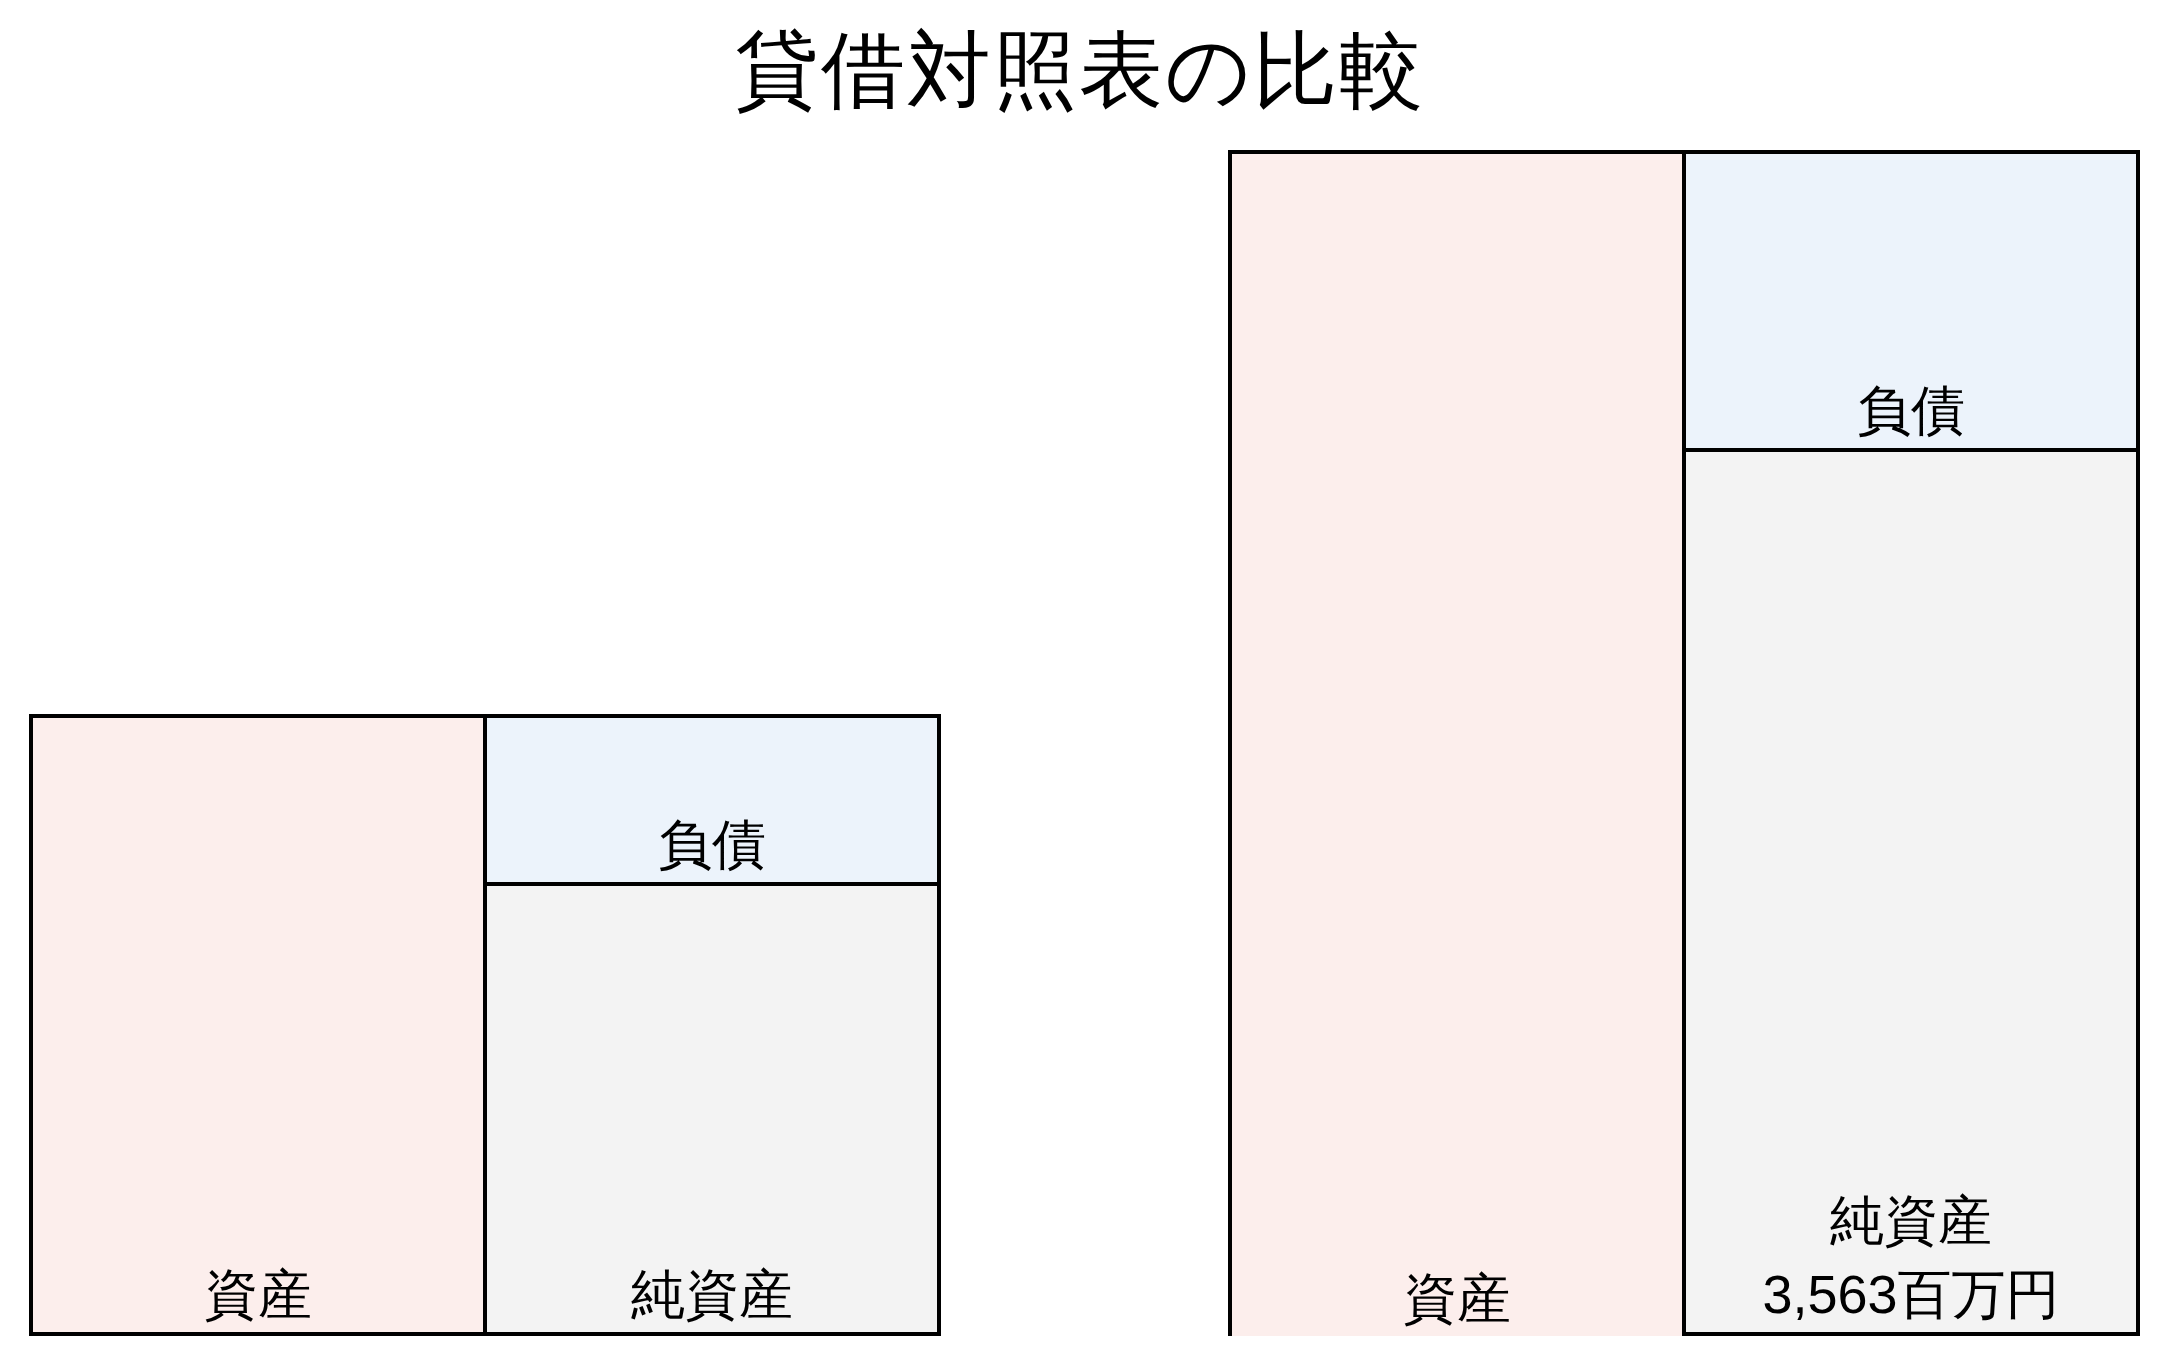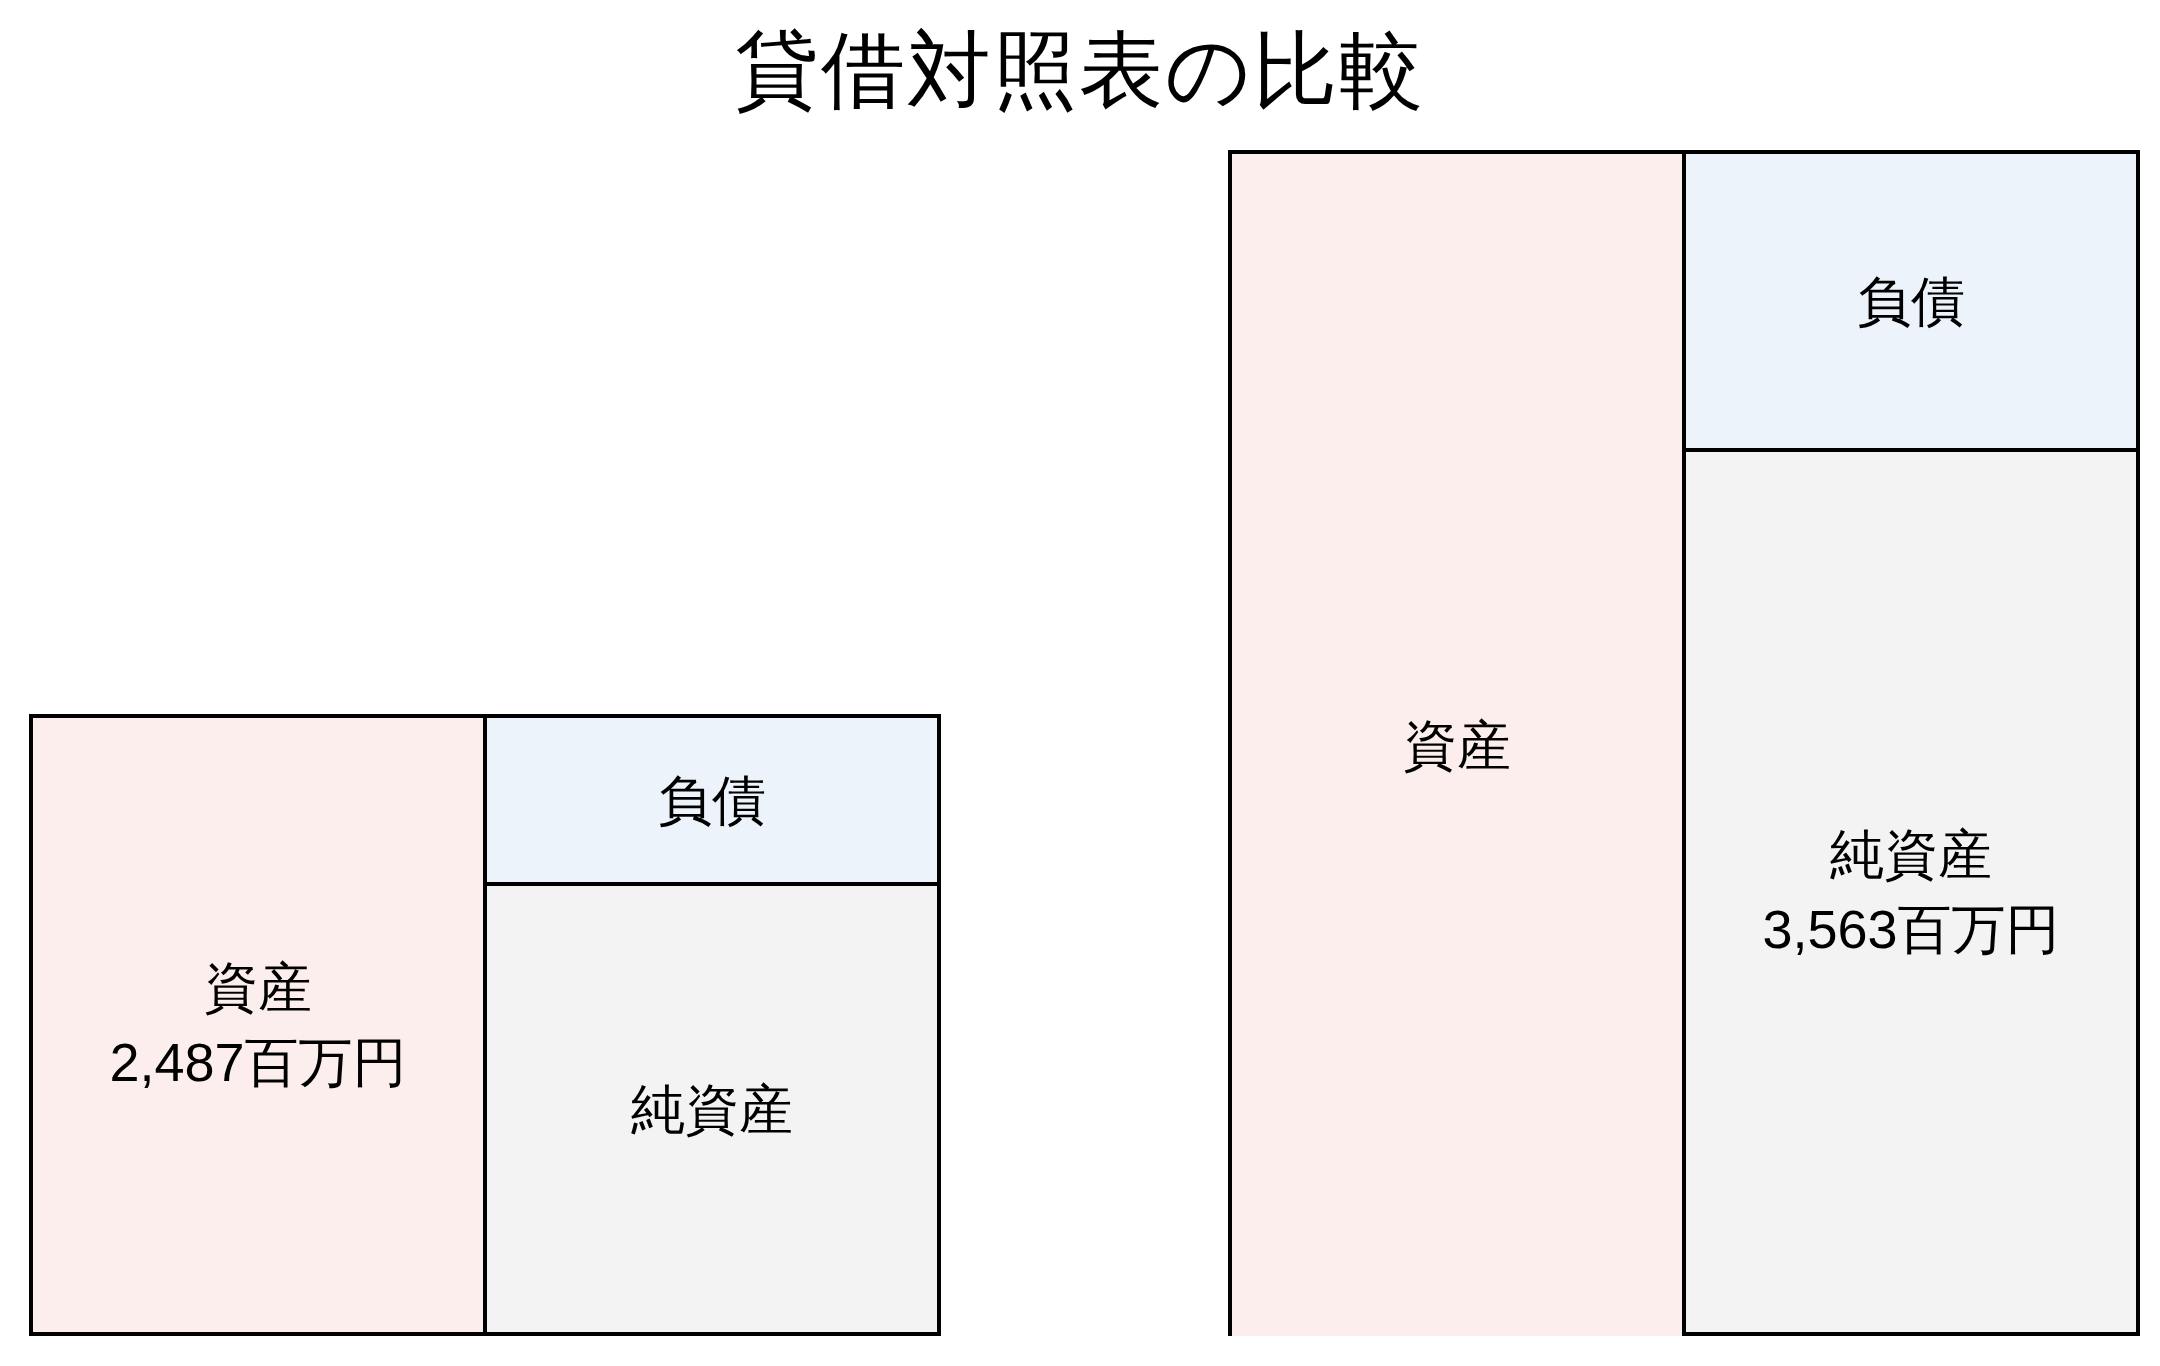--- a/index.html
+++ b/index.html
@@ -30,21 +30,21 @@
   .bs {
     position: absolute;
   }
   .bs-left  { left: 29px;   top: 714px; width: 912px; height: 622px; }
   .bs-right { left: 1228px; top: 150px; width: 912px; height: 1186px; }
   .seg {
     position: absolute;
     display: flex;
     flex-direction: column;
     align-items: center;
-    justify-content: center;
+    justify-content: flex-end;
     text-align: center;
   }
   .seg .lab {
     font-size: 54px;
     line-height: 1.38;
     color: #000000;
     white-space: nowrap;
   }
   
   .bs-left .seg-assets      { left: 4px;   top: 4px;   width: 450px; height: 614px; }
@@ -59,21 +59,20 @@
 <body>
 
 <div class="canvas" style="background-color: rgb(255, 255, 255);">
 
   <div class="chart-title">貸借対照表の比較</div>
 
   <div class="bs bs-left" style="background-color: rgb(0, 0, 0);">
     <div class="seg seg-assets" style="background-color: rgb(252, 238, 236);">
       <div class="lab">
         <div>資産</div>
-        <div>2,487百万円</div>
       </div>
     </div>
     <div class="seg seg-liabilities" style="background-color: rgb(236, 243, 251);">
       <div class="lab">
         <div>負債</div>
       </div>
     </div>
     <div class="seg seg-netassets" style="background-color: rgb(243, 243, 243);">
       <div class="lab">
         <div>純資産</div>

